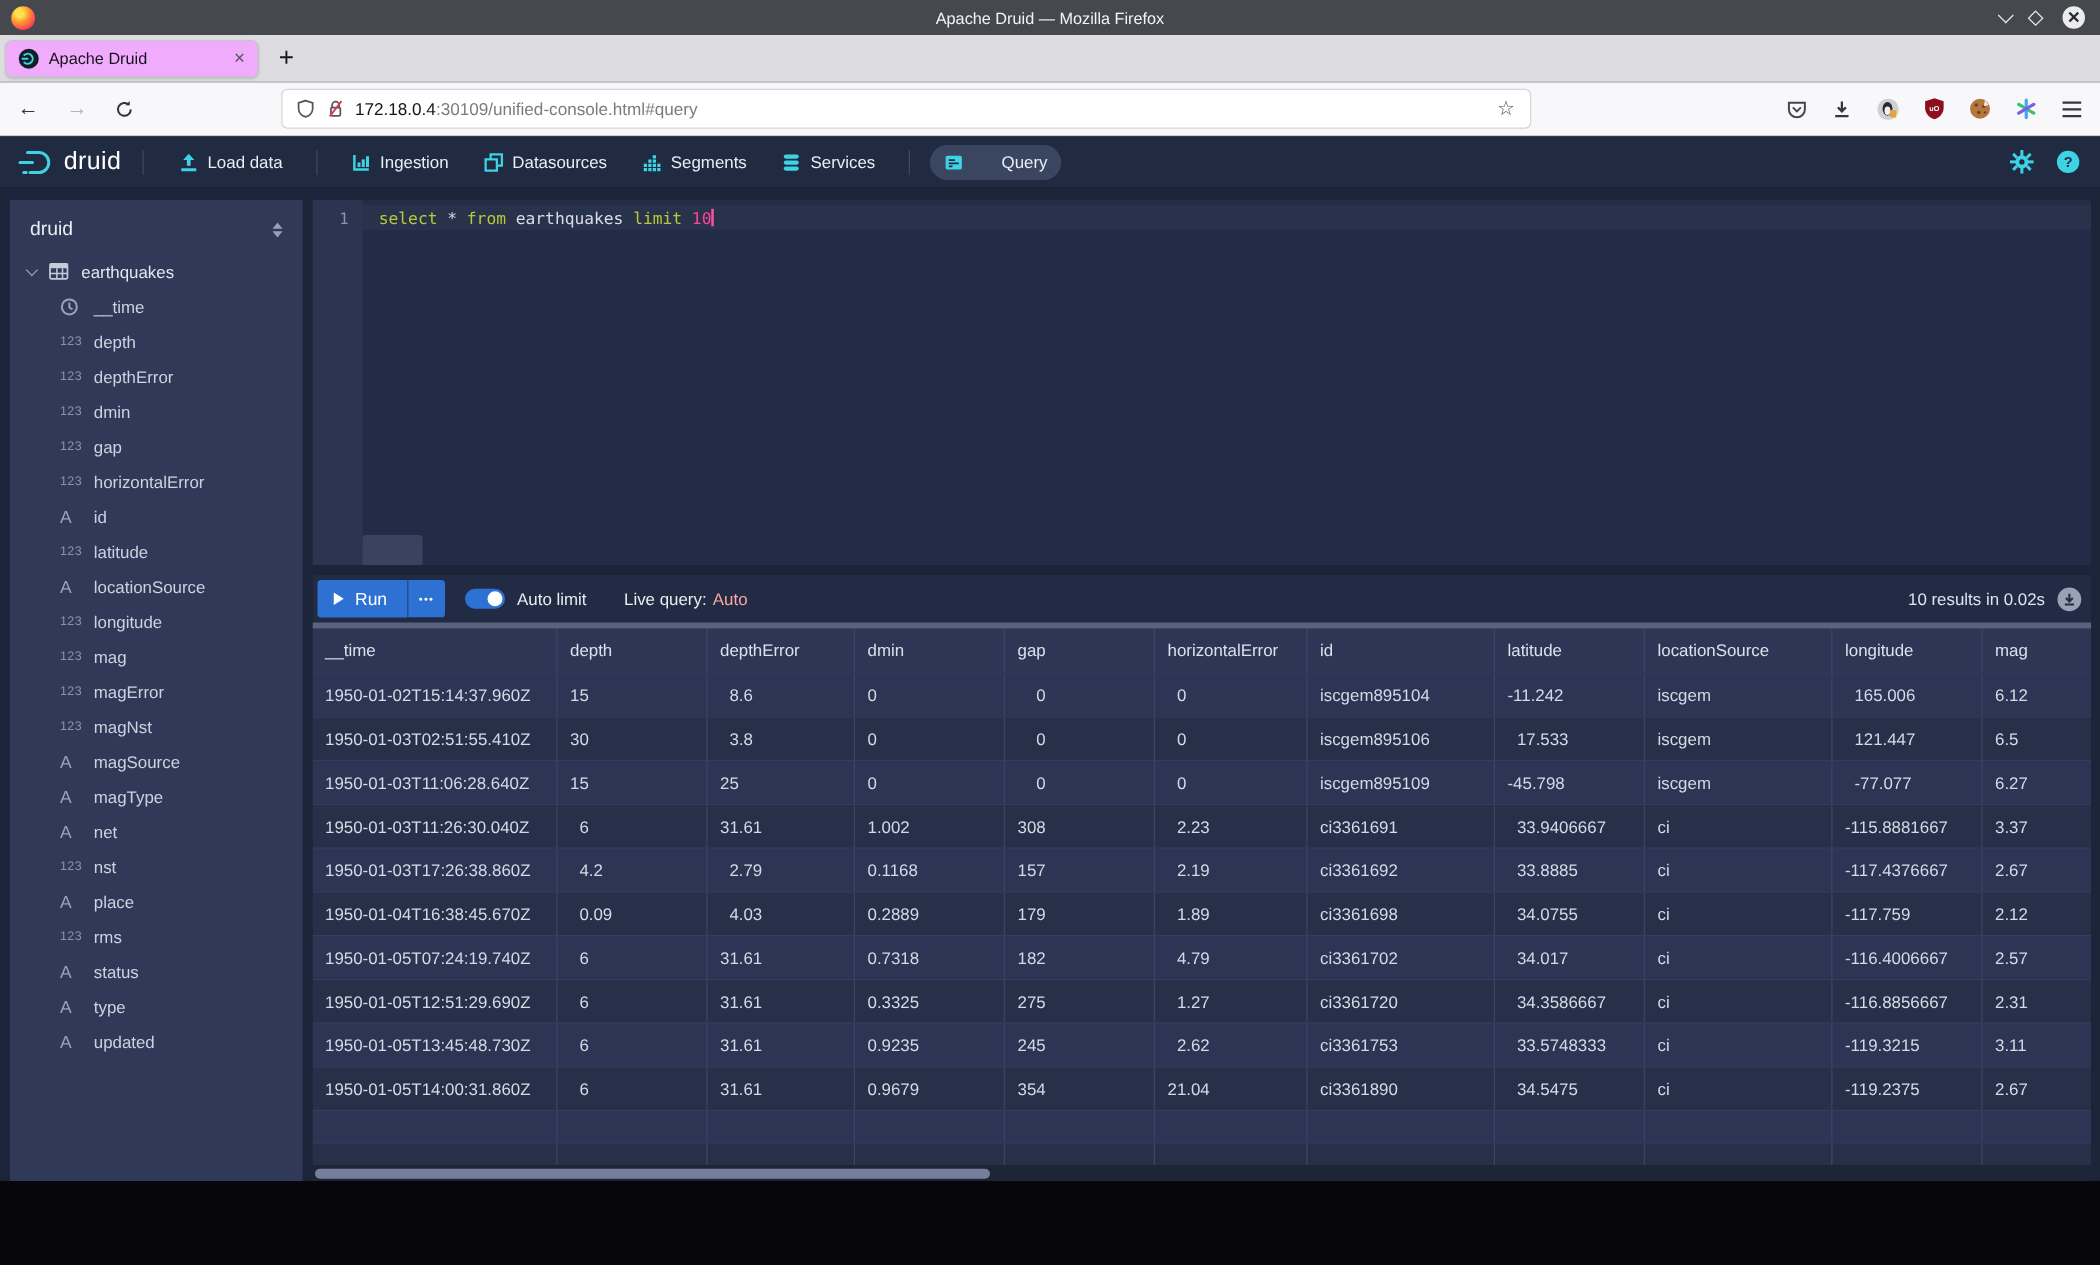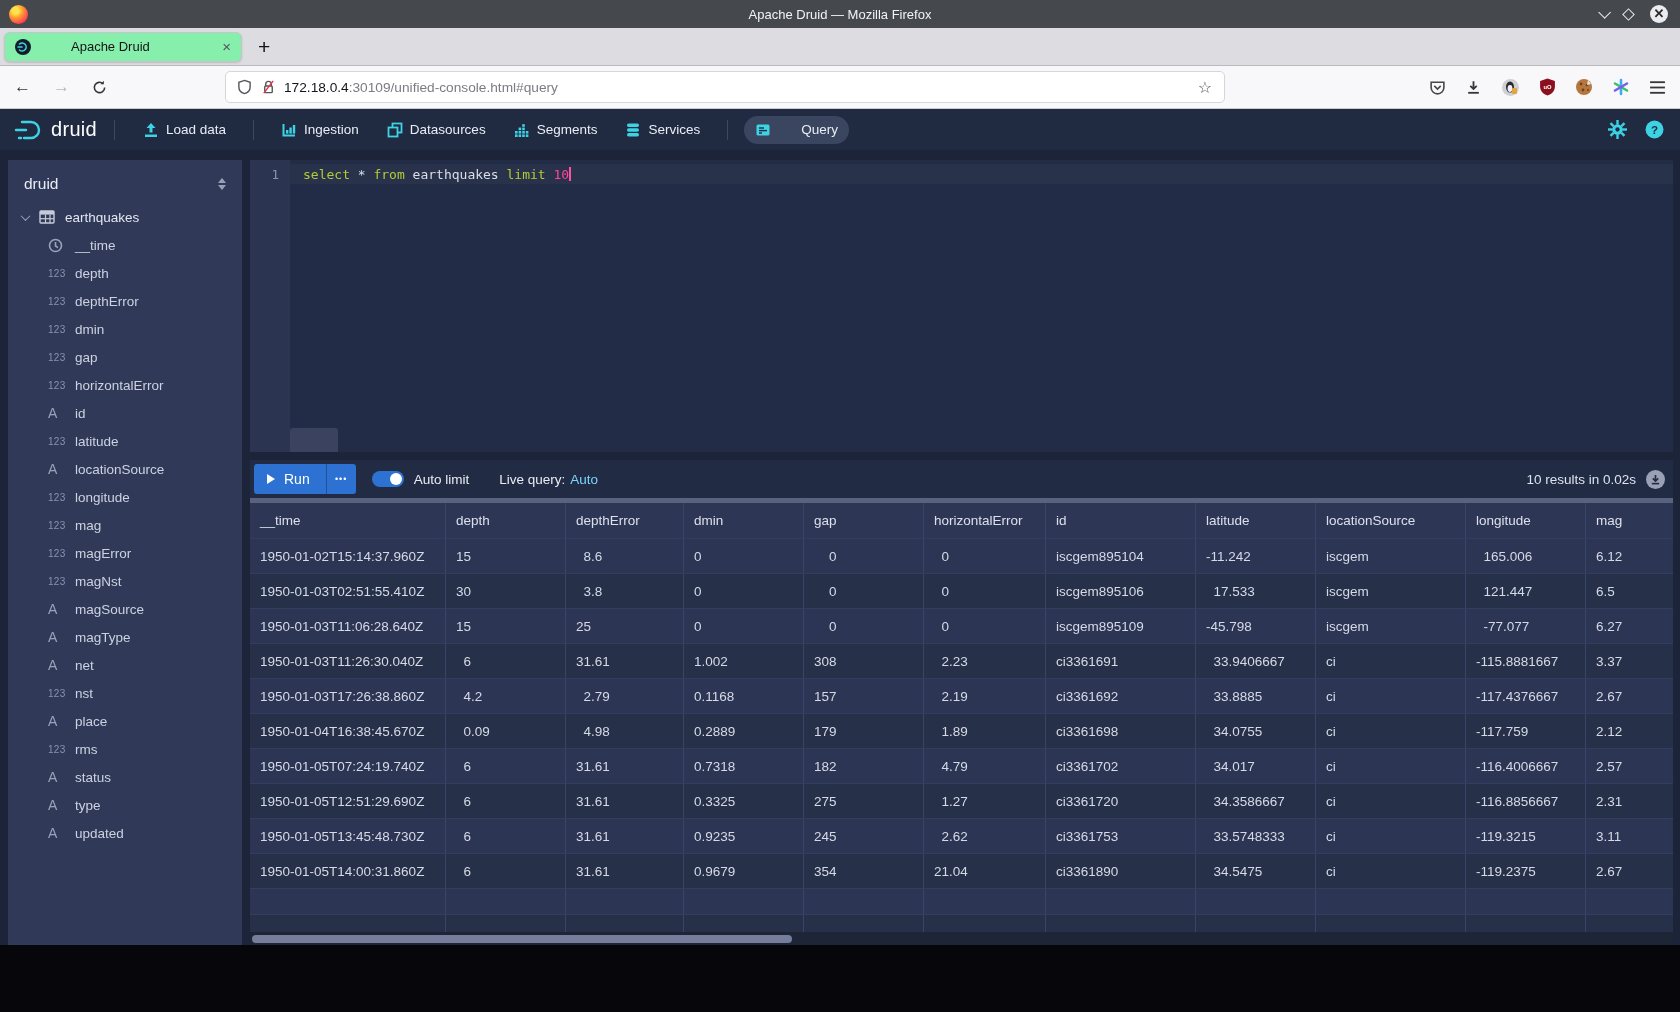--- a/index.html
+++ b/index.html
@@ -12,22 +12,22 @@
   .ff-logo { width:19px; height:19px; margin-left:9px; border-radius:50%;
     background:radial-gradient(circle at 35% 30%, #ffe14d 0 18%, #ff9a2e 40%, #ff3b58 75%, #c23b8c 100%); }
   .tb-title { position:absolute; left:0; right:0; text-align:center; color:#f2f3f5; font-size:13px; }
   .tb-controls { margin-left:auto; display:flex; align-items:center; gap:17px; margin-right:12px; z-index:2; }
   .chev { width:9px; height:9px; border-right:1.8px solid #e8e9eb; border-bottom:1.8px solid #e8e9eb; transform:rotate(45deg) translateY(-3px); }
   .diam { width:9px; height:9px; border:1.6px solid #e8e9eb; transform:rotate(45deg); }
   .closebtn { width:18px; height:18px; border-radius:50%; background:#ececef; color:#2a2a2e; font-size:13px; line-height:17px; text-align:center; font-weight:bold; }
 
   
   .tabstrip { height:38px; background:#dcdce1; display:flex; align-items:center; border-bottom:1px solid #b9b9bf; flex:none; }
-  .tab { margin-left:4px; width:238px; height:30px; background:#86efac; border:1px solid #c5c5cb; border-radius:6px;
-    display:flex; align-items:center; box-shadow:0 1px 2px rgba(0,0,0,.15);gap:32px; }
+  .tab { margin-left:4px; width:203px; height:30px; background:#f0abfc; border:1px solid #c5c5cb; border-radius:6px;
+    display:flex; align-items:center; box-shadow:0 1px 2px rgba(0,0,0,.15); }
   .favicon { width:16px; height:16px; border-radius:50%; background:#131d28; margin-left:10px; flex:none; }
   .tab-title { font-size:13px; color:#15141a; margin-left:8px; flex:1; }
   .tab-close { color:#55555a; font-size:15px; margin-right:10px; }
   .newtab { color:#15141a; font-size:21px; font-weight:300; margin-left:16px; }
 
   
   .toolbar { height:43px; background:#f8f8fa; border-bottom:1px solid #caccd1; display:flex; align-items:center; flex:none; }
   .nav-ic { font-size:17px; color:#35353a; }
   .nav-ic.disabled { color:#b6b6bb; }
   .back { margin-left:14px; } .fwd { margin-left:22px; } .reload { margin-left:22px; }
@@ -83,21 +83,21 @@
   .runbar { height:38px; display:flex; align-items:center; padding-left:4px; flex:none; background:#222b44; }
   .runbtn { height:30px; background:#2d72d2; border-radius:3px 0 0 3px; display:flex; align-items:center; padding:0 16px 0 13px; gap:9px; }
   .runbtn .play { width:0; height:0; border-left:8px solid #fff; border-top:5px solid transparent; border-bottom:5px solid transparent; }
   .runbtn .lbl { color:#fff; font-size:14px; }
   .morebtn { height:30px; width:30px; background:#2d72d2; border-left:1px solid rgba(0,0,0,.28); border-radius:0 3px 3px 0;
     color:#fff; font-size:9px; letter-spacing:1px; display:flex; align-items:center; justify-content:center; }
   .toggle { margin-left:16px; width:32px; height:16px; background:#2d72d2; border-radius:9px; position:relative; }
   .toggle .knob { position:absolute; right:2px; top:2px; width:12px; height:12px; background:#fff; border-radius:50%; }
   .rb-label { color:#e9ecf3; font-size:13.5px; margin-left:10px; }
   .liveq { margin-left:30px; }
-  .liveq-val { color:#7dd3fc; margin-left:5px; }
+  .liveq-val { color:#fca5a5; margin-left:5px; }
   .results-info { margin-left:auto; color:#dde2ee; font-size:13.5px; }
   .dl-circle { width:19px; height:19px; border-radius:50%; background:#99a1b5; margin:0 8px 0 10px; display:flex; align-items:center; justify-content:center; }
 
   .hdivider { height:5px; background:#59627f; flex:none; }
 
   
   .grid { flex:1; display:flex; flex-direction:column; overflow:hidden; background:#273049; }
   .g-row { display:flex; flex:none; height:35px; }
   .g-row.head { background:#2d3655; }
   .g-row.odd { background:#2c3553; }
@@ -571,21 +571,21 @@
               <div class="g-cell" style="width: 122px; padding-left: 17.5px;">2.19</div>
               <div class="g-cell" style="width: 150px;">ci3361692</div>
               <div class="g-cell" style="width: 120px; padding-left: 17.5px;">33.8885</div>
               <div class="g-cell" style="width: 150px;">ci</div>
               <div class="g-cell" style="width: 120px;">-117.4376667</div>
               <div class="g-cell" style="width: 146px;">2.67</div>
             </div>
             <div class="g-row even">
               <div class="g-cell" style="width: 196px;">1950-01-04T16:38:45.670Z</div>
               <div class="g-cell" style="width: 120px; padding-left: 17.5px;">0.09</div>
-              <div class="g-cell" style="width: 118px; padding-left: 17.5px;">4.98</div>
+              <div class="g-cell" style="width: 118px; padding-left: 17.5px;">4.03</div>
               <div class="g-cell" style="width: 120px;">0.2889</div>
               <div class="g-cell" style="width: 120px;">179</div>
               <div class="g-cell" style="width: 122px; padding-left: 17.5px;">1.89</div>
               <div class="g-cell" style="width: 150px;">ci3361698</div>
               <div class="g-cell" style="width: 120px; padding-left: 17.5px;">34.0755</div>
               <div class="g-cell" style="width: 150px;">ci</div>
               <div class="g-cell" style="width: 120px;">-117.759</div>
               <div class="g-cell" style="width: 146px;">2.12</div>
             </div>
             <div class="g-row odd">

